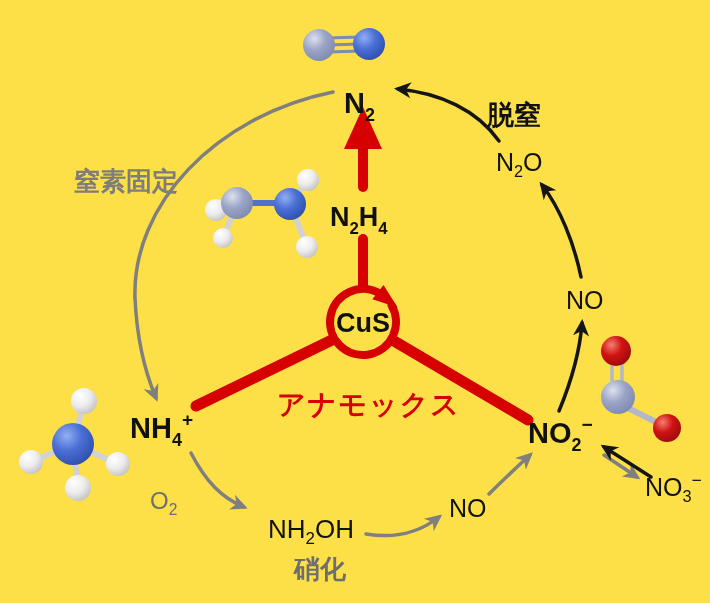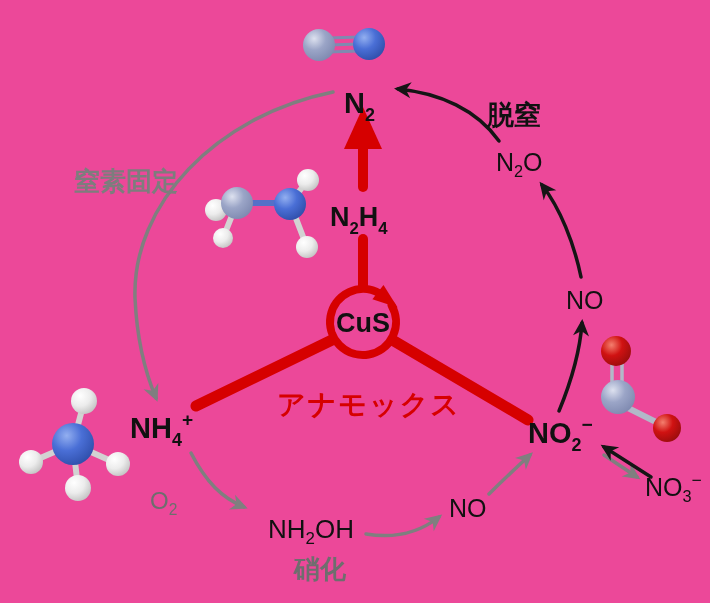--- a/index.html
+++ b/index.html
@@ -1,16 +1,16 @@
 <!DOCTYPE html>
 <html><head>
 <meta charset="utf-8">
 <style>
   html,body{margin:0;padding:0;background:#ffffff;}
-  .stage{position:relative;width:710px;height:603px;background:#ec4899;overflow:hidden;
+  .stage{position:relative;width:710px;height:603px;background:#fde047;overflow:hidden;
          font-family:"Liberation Sans","DejaVu Sans",sans-serif;}
   svg{display:block;}
   text{font-family:"Liberation Sans","DejaVu Sans",sans-serif;}
   .t-bold{font-weight:bold;}
   .t-black{fill:#111111;}
   .t-gray{fill:#6e6e6e;}
   .t-fix{fill:#7d7d7d;}
   .arrow-gray{stroke:#7f7f7f;stroke-width:3.5;fill:none;stroke-linecap:round;}
   .arrow-black{stroke:#151515;stroke-width:3.5;fill:none;stroke-linecap:round;}
   .red-line{stroke-linecap:round;fill:none;}

